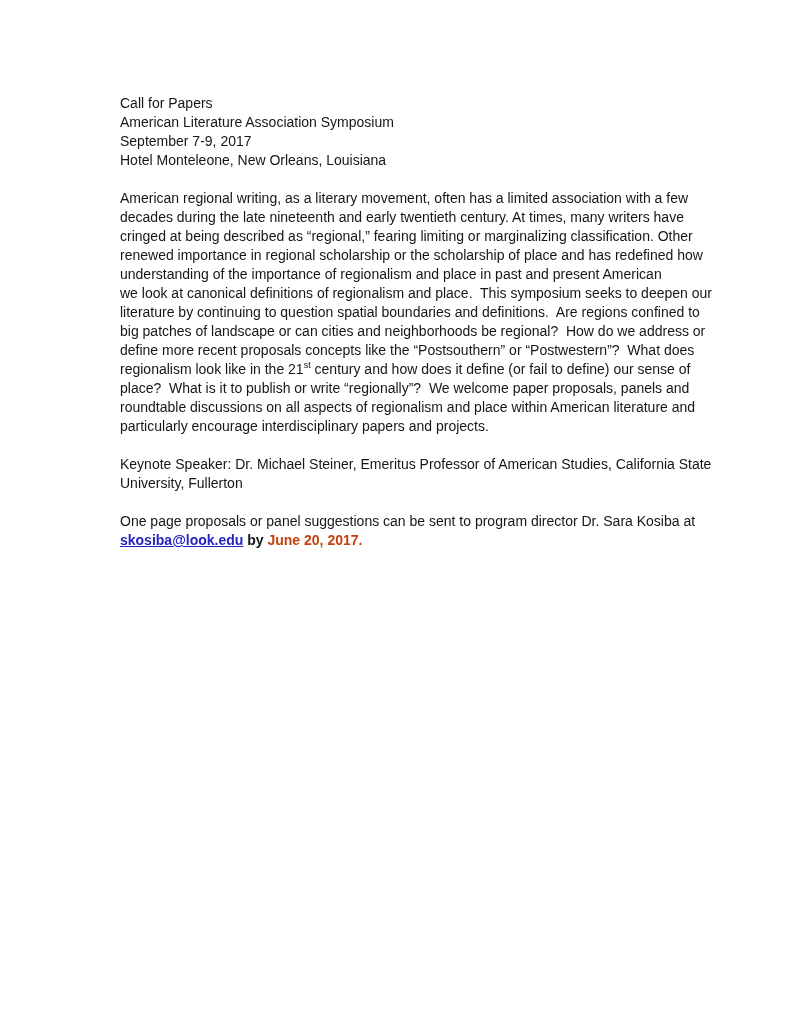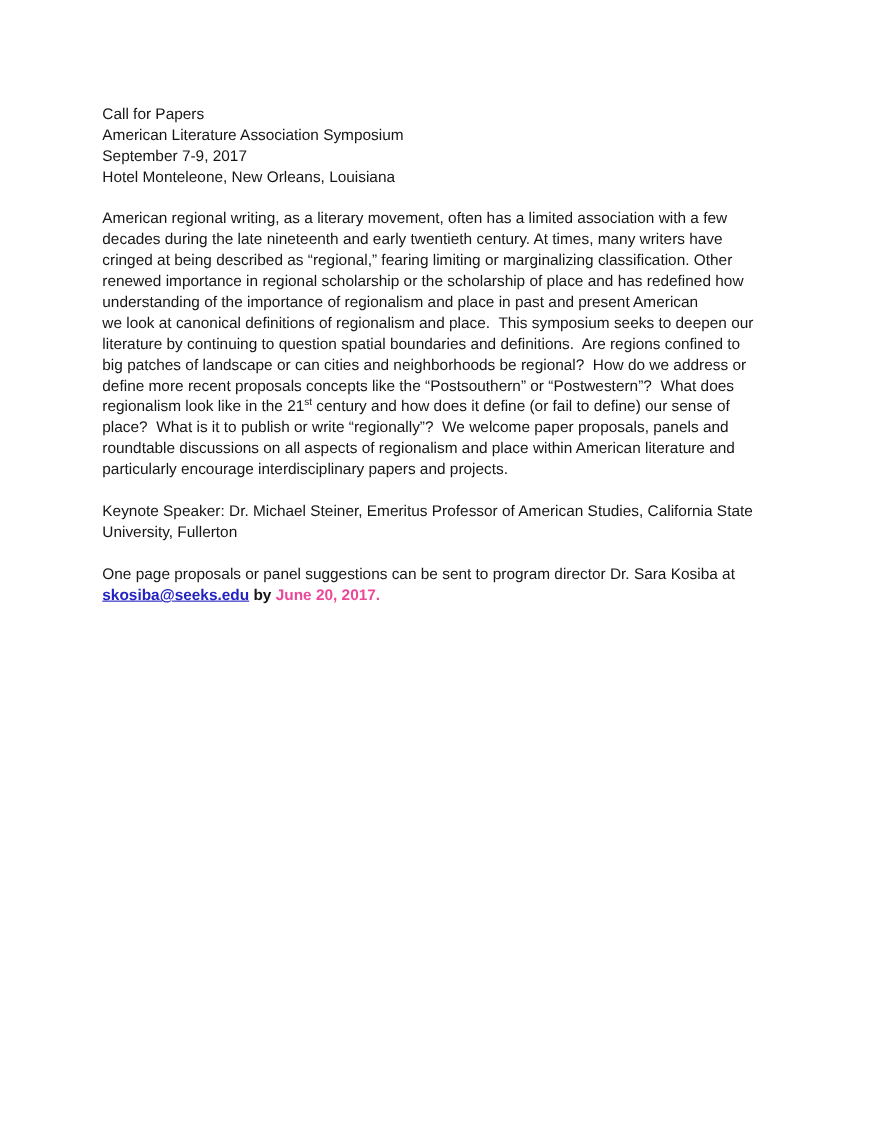--- a/index.html
+++ b/index.html
@@ -11,21 +11,21 @@
     height: 1024px;
     background: #ffffff;
     font-family: "Liberation Sans", "DejaVu Sans", sans-serif;
     color: #161616;
     overflow: hidden;
   }
   .page {
     box-sizing: border-box;
     width: 791px;
     height: 1024px;
-    padding: 94px 70px 0 93px;
+    padding: 94px 70px 0 120px;
     background: #ffffff;
   }
   .block { margin: 0; }
   .block + .block { margin-top: 19px; }
   .line {
     white-space: pre;
     font-size: 14px;
     line-height: 19px;
     color: #161616;
   }
@@ -74,16 +74,16 @@
     <div class="line">particularly encourage interdisciplinary papers and projects.</div>
   </div>
 
   <div class="block">
     <div class="line">Keynote Speaker: Dr. Michael Steiner, Emeritus Professor of American Studies, California State</div>
     <div class="line">University, Fullerton</div>
   </div>
 
   <div class="block">
     <div class="line">One page proposals or panel suggestions can be sent to program director Dr. Sara Kosiba at</div>
-    <div class="line closing-bold-line"><a class="email-link" style="color: rgb(35, 35, 193);">skosiba@seeks.edu</a><span> by </span><span style="color: #ec4899;">June 20, 2017.</span></div>
+    <div class="line closing-bold-line"><a class="email-link" style="color: rgb(35, 35, 193);">skosiba@look.edu</a><span> by </span><span style="color: #c2410c;">June 20, 2017.</span></div>
   </div>
 
 </div>
 
 </body></html>

